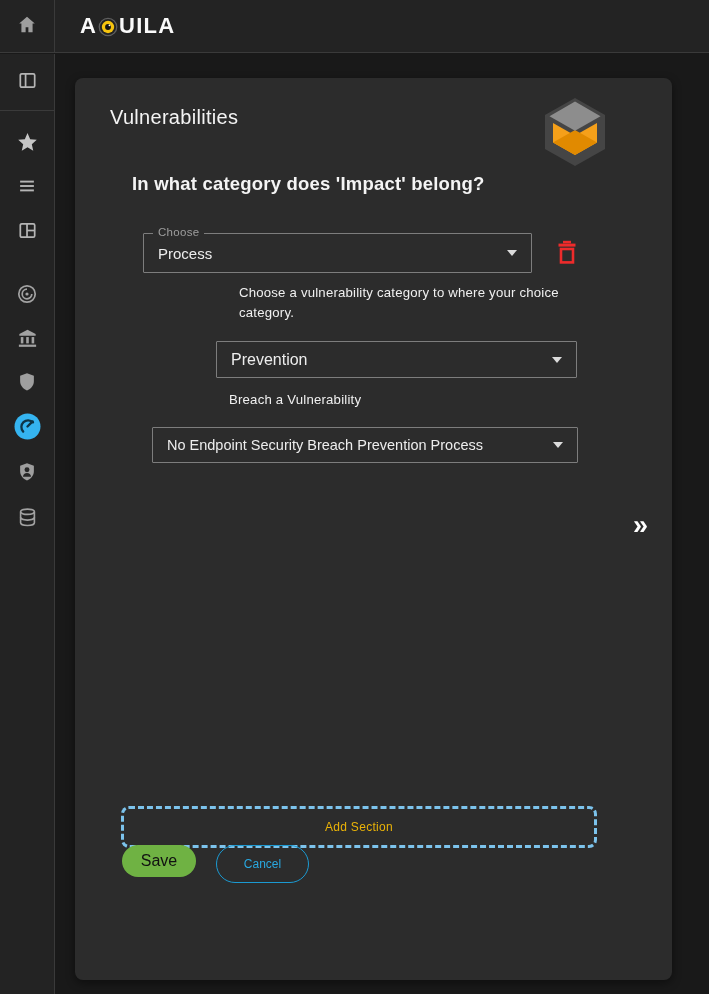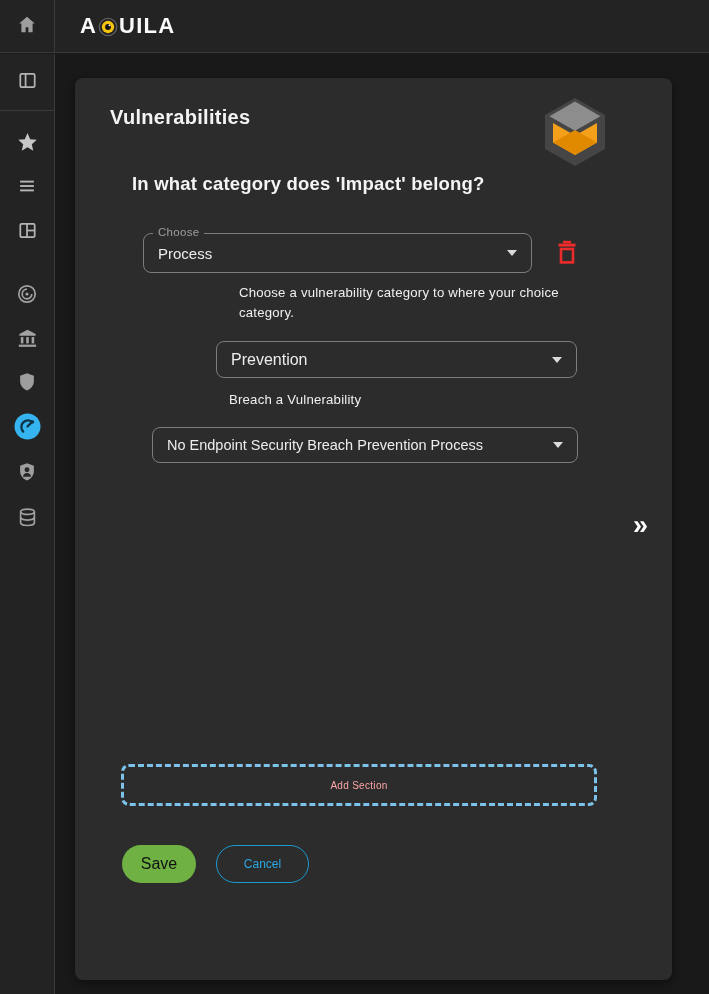--- a/index.html
+++ b/index.html
@@ -43,29 +43,29 @@
     display:flex; align-items:center; justify-content:center; cursor:pointer;
   }
   
   .card {
     position:absolute; left:75px; top:78px; width:597px; height:902px;
     background:#2c2c2c; border-radius:8px;
     box-shadow:0 3px 10px rgba(0,0,0,.45);
   }
   .card-title {
     position:absolute; left:35px; top:28px;
-    font-size:20px; font-weight:700; color:#f4f4f4; letter-spacing:.3px;
+    font-size:20px; font-weight:400; color:#f4f4f4; letter-spacing:.3px;
   }
   .cube { position:absolute; left:468px; top:20px; }
   .question {
     position:absolute; left:57px; top:95px;
     font-size:18.5px; font-weight:700; color:#f4f4f4; letter-spacing:.2px;
   }
   .select {
-    position:absolute; border:1px solid #7d7d7d; border-radius:8px;
+    position:absolute; border:1px solid #7d7d7d; border-radius:1px;
     display:flex; align-items:center; padding:12px 14px;
     color:#ededed; cursor:pointer; background:transparent;text-align:center;
   }
   .select .caret {
     position:absolute; right:14px; top:50%; margin-top:-3px;
     width:0; height:0; border-left:5.5px solid transparent;
     border-right:5.5px solid transparent; border-top:6.5px solid #dcdcdc;
   }
   .select1 { left:68px; top:155px; width:389px; height:40px; font-size:15px; }
   .float-label {
@@ -80,27 +80,27 @@
     display:flex; align-items:center; justify-content:center;
   }
   .helper { position:absolute; color:#f0f0f0; font-size:13.2px; line-height:1.5; letter-spacing:.2px; }
   .helper1 { left:164px; top:205px; width:322px; }
   .helper2 { left:154px; top:312px; }
   .expand {
     position:absolute; left:558px; top:434px;
     font-size:27px; font-weight:700; color:#ffffff; cursor:pointer; line-height:1;
   }
   .add-section {
-    position:absolute; left:46px; top:686px; width:476px; height:42px;
+    position:absolute; left:46px; top:728px; width:476px; height:42px;
     background:transparent; border:3px dashed #7cc3ec; border-radius:8px;
-    color:#fca5a5; font-size:10px; letter-spacing:.3px; cursor:pointer;
+    color:#eab308; font-size:12px; letter-spacing:.3px; cursor:pointer;
     font-family:inherit;
   }
   .save {
-    position:absolute; left:47px; top:767px; width:74px; height:38px;
+    position:absolute; left:47px; top:767px; width:74px; height:32px;
     background:#6fb243; border:none; border-radius:19px;
     color:#111111; font-size:16px; cursor:pointer; font-family:inherit;
   }
   .cancel {
     position:absolute; left:141px; top:767px; width:93px; height:38px;
     background:transparent; border:1px solid #1b9ad2; border-radius:19px;
     color:#29a8e0; font-size:12px; cursor:pointer; font-family:inherit;
   }
 </style>
 </head>

